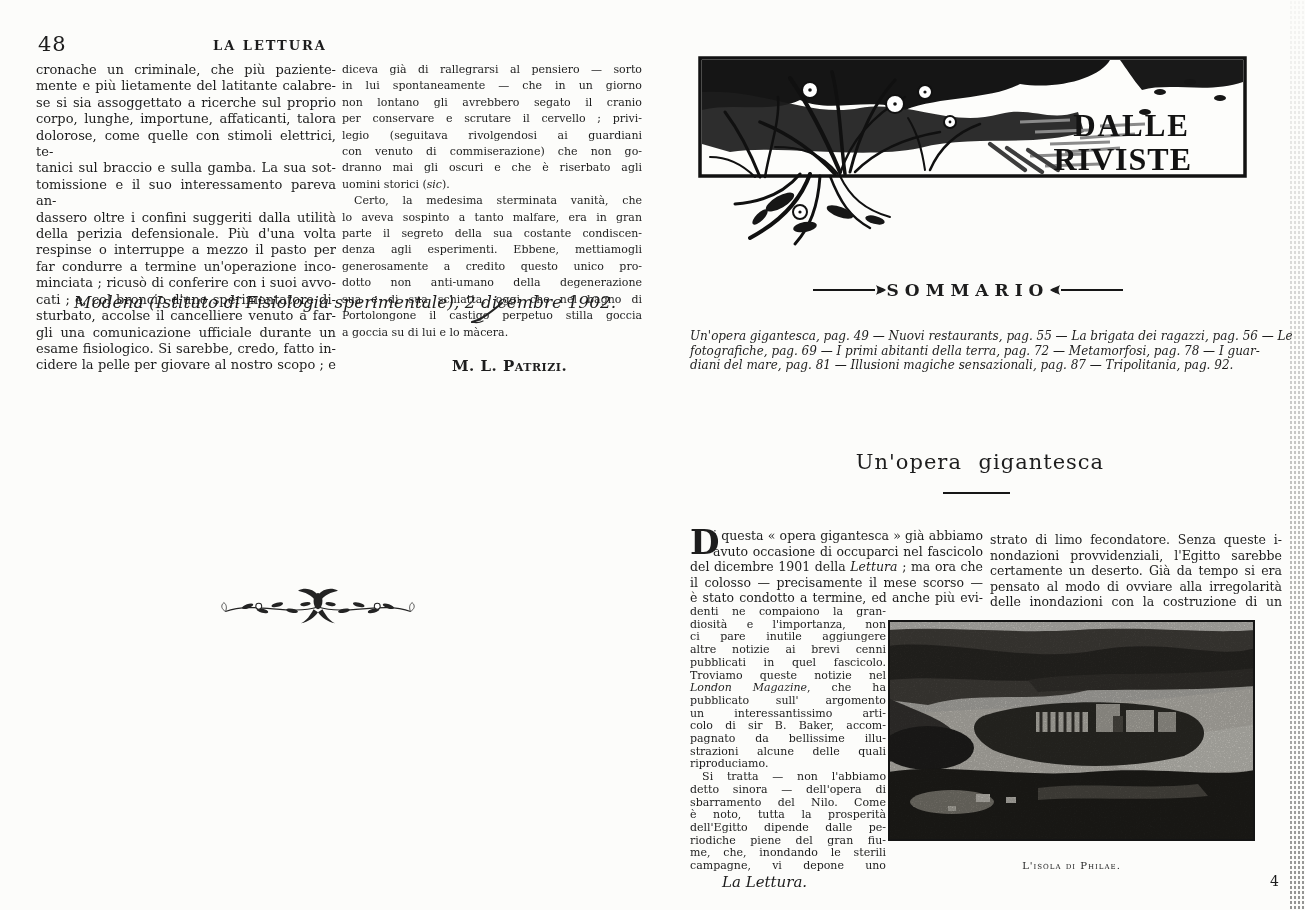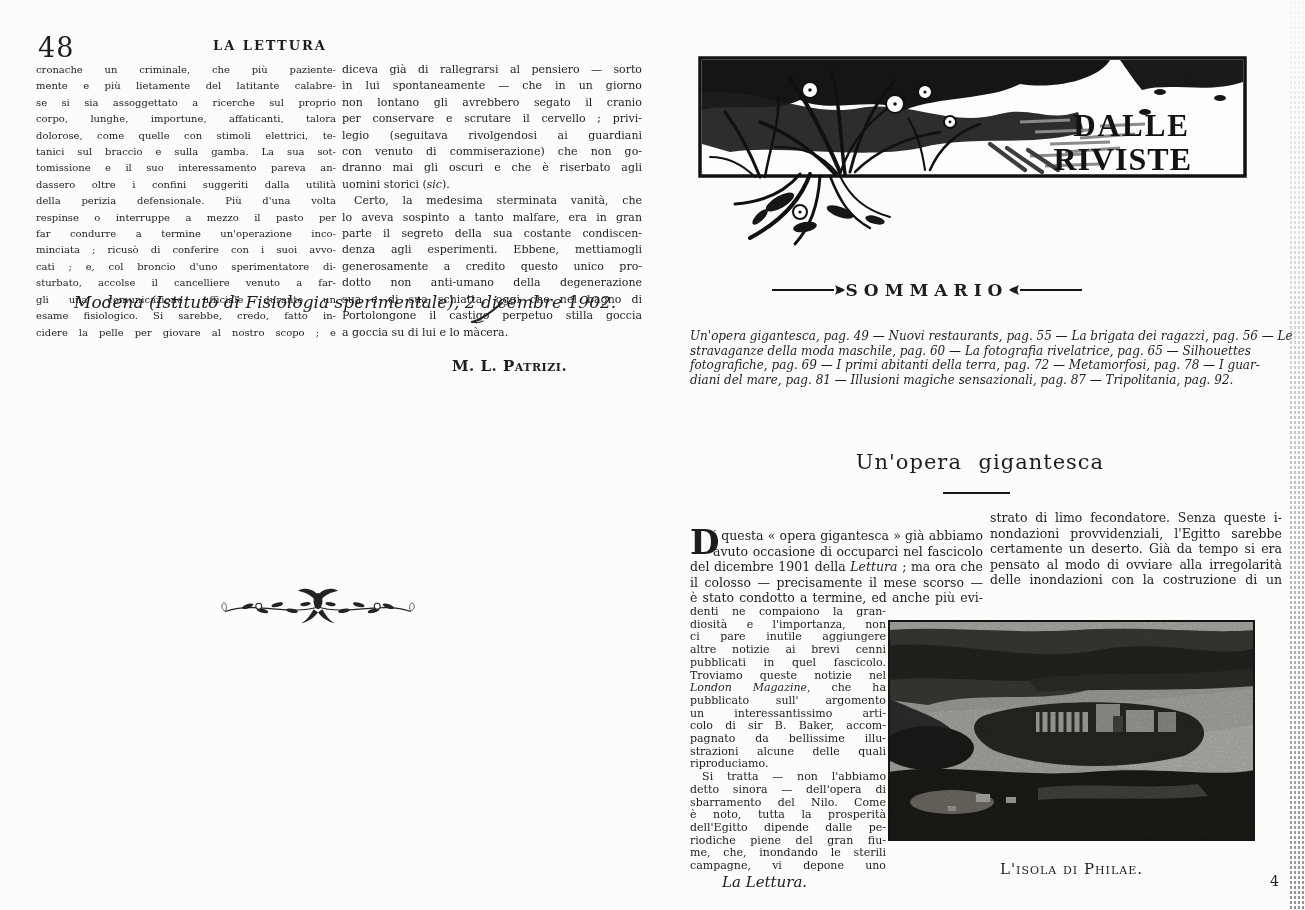--- a/index.html
+++ b/index.html
@@ -8,46 +8,46 @@
   .abs{position:absolute;}
 
   
   .lines-host .para{margin:0;}
   .line{text-align:justify;text-align-last:justify;text-justify:inter-word;}
   .line.end{text-align-last:left;}
   .para.indented .line.start{text-indent:1.1em;}
   .cont .para:last-child .line.end{text-align-last:justify;}
 
   
-  #folio-left{left:38px;top:32px;font-size:27px;letter-spacing:1px;}
+  #folio-left{left:38px;top:32px;font-size:21px;letter-spacing:1px;}
   #running-head{left:180px;top:38px;width:180px;text-align:center;font-size:13px;letter-spacing:2px;font-weight:bold;}
-  #l-col1{left:36px;top:62px;width:300px;font-size:10px;line-height:16.4px;}
+  #l-col1{left:36px;top:62px;width:300px;font-size:13px;line-height:16.4px;}
   #l-col2{left:342px;top:62px;width:300px;font-size:11px;line-height:16.4px;}
   #dateline{left:74px;top:292px;font-style:italic;font-size:17px;}
   #pen-flick{left:468px;top:300px;}
   #signature{left:452px;top:357px;font-size:15px;font-weight:bold;font-variant:small-caps;letter-spacing:.5px;}
   #tailpiece{left:218px;top:583px;}
 
   
   #masthead{left:690px;top:52px;}
-  #sommario-head{left:677px;top:280px;width:500px;display:flex;align-items:center;justify-content:center;gap:0;}
+  #sommario-head{left:718px;top:280px;width:500px;display:flex;align-items:center;justify-content:center;gap:0;}
   #sommario-head .rule{height:2px;background:#161616;width:62px;}
   #sommario-head .word{font-size:17px;font-weight:bold;letter-spacing:6px;}
   .sommario-lines{left:690px;top:329px;width:500px;font-size:12px;line-height:14.5px;font-style:italic;}
   .sommario-lines .line{text-align:center !important;text-align-last:center !important;white-space:nowrap;}
   #article-title{left:690px;top:450px;width:580px;text-align:center;font-size:21px;letter-spacing:1px;word-spacing:9px;}
   #title-rule{left:943px;top:492px;width:67px;height:2px;background:#161616;}
 
   #r-intro{left:690px;top:528px;width:293px;font-size:12.5px;line-height:15.6px;}
   .dropcap{float:left;width:23px;height:29px;font-size:34px;line-height:29px;font-weight:bold;}
   #r-narrow{left:690px;top:606px;width:196px;font-size:11px;line-height:12.7px;}
-  #r-col2{left:990px;top:510px;width:292px;font-size:12.5px;line-height:15.6px;}
+  #r-col2{left:990px;top:532px;width:292px;font-size:12.5px;line-height:15.6px;}
 
   #photo{left:888px;top:620px;}
-  #photo-caption{left:888px;top:860px;width:367px;text-align:center;font-variant:small-caps;font-size:15px;letter-spacing:1px;}
+  #photo-caption{left:888px;top:860px;width:367px;text-align:center;font-variant:small-caps;font-size:10px;letter-spacing:1px;}
   #folio-right{left:1270px;top:873px;font-size:14px;}
   #footer-mark{left:722px;top:873px;font-style:italic;font-size:15px;}
 
   
   #edge-noise{right:0;top:0;bottom:0;width:16px;
     background-image:radial-gradient(rgba(40,40,40,.55) 1px, transparent 1.4px);
     background-size:4px 5px;
     -webkit-mask-image:linear-gradient(to bottom, rgba(0,0,0,.05), rgba(0,0,0,.9));
     mask-image:linear-gradient(to bottom, rgba(0,0,0,.05), rgba(0,0,0,.9));}
 </style>
@@ -225,21 +225,20 @@
     </svg>
     <span class="word">SOMMARIO</span>
     <svg width="12" height="12" viewBox="0 0 12 12">
       <path d="M1,6 C5,3 8,3 11,1 C9,5 9,7 11,11 C8,9 5,9 1,6 Z" fill="#1d1d1d"></path>
     </svg>
     <span class="rule"></span>
   </div>
   <div class="abs lines-host sommario-lines">
       <div class="para">
         <div class="line start">Un'opera gigantesca, pag. 49 — Nuovi restaurants, pag. 55 — La brigata dei ragazzi, pag. 56 — Le</div>
-        <div class="line">stravaganze della moda maschile, pag. 60 — La fotografia rivelatrice, pag. 65 — Silhouettes</div>
         <div class="line">fotografiche, pag. 69 — I primi abitanti della terra, pag. 72 — Metamorfosi, pag. 78 — I guar-</div>
         <div class="line end">diani del mare, pag. 81 — Illusioni magiche sensazionali, pag. 87 — Tripolitania, pag. 92.</div>
       </div>
     </div>
 
   <div class="abs" id="article-title">Un'opera  gigantesca</div>
   <div class="abs" id="title-rule"></div>
 
   <div class="abs cont" id="r-intro">
     <span class="dropcap">D</span>

